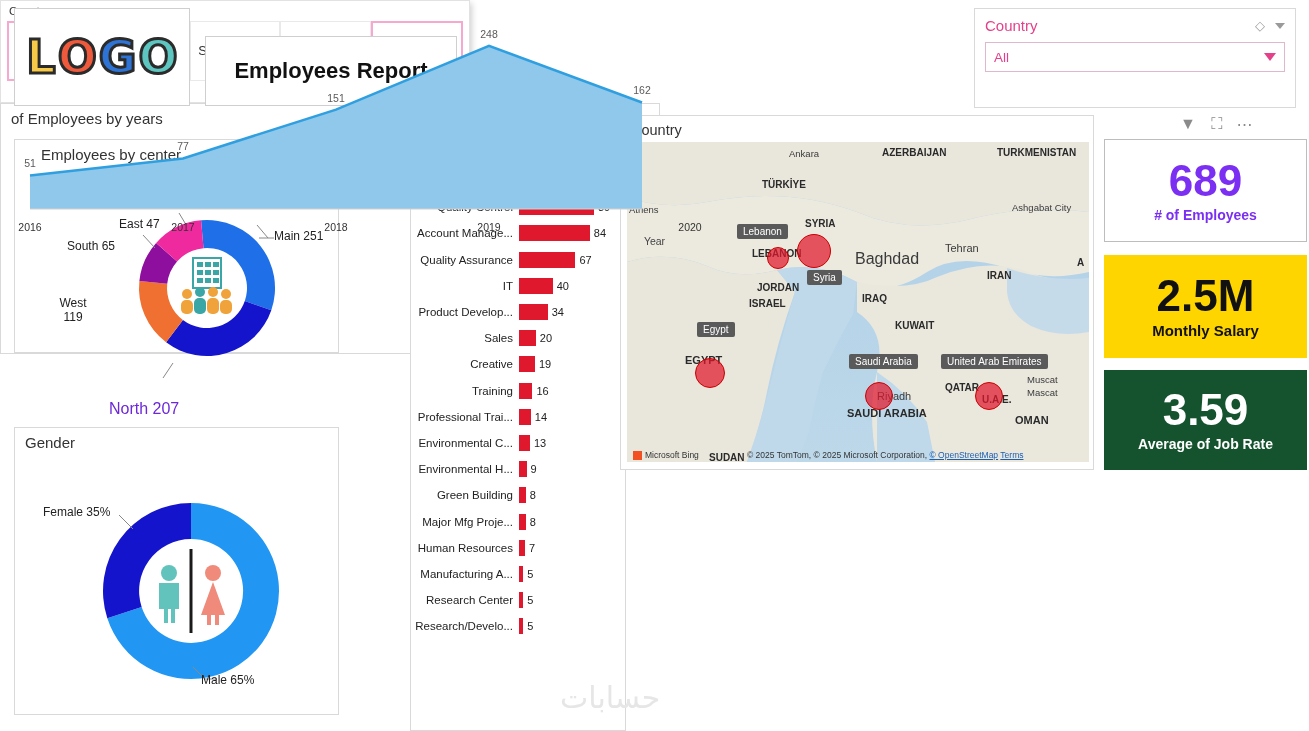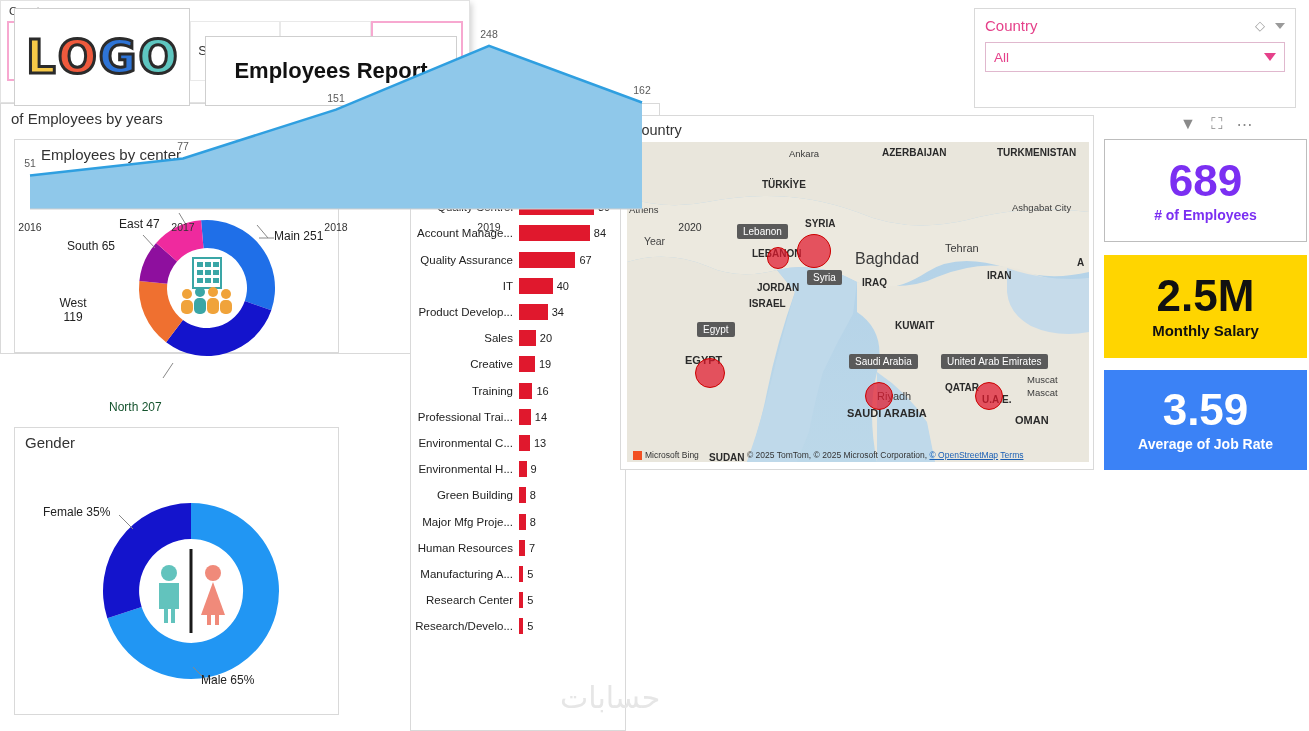--- a/index.html
+++ b/index.html
@@ -115,21 +115,21 @@
   .bing-sq { width:9px; height:9px; background:#f25022; }
 
   
   .kpi { position:absolute; display:flex; flex-direction:column; align-items:center; justify-content:center; overflow:hidden;}
   #kpi-employees { left:1104px; top:139px; width:203px; height:103px; background:#ffffff; border:1px solid #bdbdbd; }
   #kpi-employees .kpi-val { color:#7b2ff2; font-size:44px; font-weight:bold; line-height:1; }
   #kpi-employees .kpi-lbl { color:#7b2ff2; font-size:14px; font-weight:bold; margin-top:4px; }
   #kpi-salary { left:1104px; top:255px; width:203px; height:103px; background:#ffd500; }
   #kpi-salary .kpi-val { color:#111; font-size:44px; font-weight:bold; line-height:1; }
   #kpi-salary .kpi-lbl { color:#111; font-size:15px; font-weight:bold; margin-top:4px; }
-  #kpi-rate { left:1104px; top:370px; width:203px; height:100px; background:#3b82f6; }
+  #kpi-rate { left:1104px; top:370px; width:203px; height:100px; background:#14532d; }
   #kpi-rate .kpi-val { color:#fff; font-size:44px; font-weight:bold; line-height:1; }
   #kpi-rate .kpi-lbl { color:#fff; font-size:14px; font-weight:bold; margin-top:4px; }
 
   
   #years-panel { left: 648px; top: 480px; width: 660px; height: 251px; border:1px solid #d9d9d9; background:#fff;}
   #years-panel .panel-title { font-size: 15px; }
   .area-wrap { position:absolute; left:0; top:24px; width:100%; height:227px; }
   .axis-x-label { position:absolute; bottom:4px; width:100%; text-align:center; font-size:10.5px; color:#444; }
   .tick { position:absolute; bottom:18px; font-size:10.5px; color:#333; transform:translateX(-50%); }
   .pt-val { position:absolute; font-size:10.5px; color:#5a5a5a; transform:translateX(-50%); }
@@ -232,21 +232,21 @@
           </g>
         </g>
 
         <line x1="228" y1="75" x2="243" y2="75" stroke="#888" stroke-width="1"></line>
         <line x1="226" y1="62" x2="237" y2="75" stroke="#888" stroke-width="1"></line>
         <line x1="148" y1="50" x2="154" y2="60" stroke="#888" stroke-width="1"></line>
         <line x1="112" y1="72" x2="124" y2="85" stroke="#888" stroke-width="1"></line>
         <line x1="132" y1="215" x2="142" y2="200" stroke="#888" stroke-width="1"></line>
       </svg>
       <div style="position:absolute;left:243px;top:66px;font-size:12px;color:#222;">Main 251</div>
-      <div style="position:absolute;left:78px;top:237px;font-size:12px;color:#14532d;">North 207</div>
+      <div style="position:absolute;left:78px;top:237px;font-size:16px;color:#6d28d9;">North 207</div>
       <div style="position:absolute;left:18px;top:134px;font-size:12px;color:#222;width:48px;text-align:center;line-height:1.15;">West 119</div>
       <div style="position:absolute;left:36px;top:76px;font-size:12px;color:#222;text-align:right;">South 65</div>
       <div style="position:absolute;left:88px;top:54px;font-size:12px;color:#222;">East 47</div>
     </div>
   </div>
 
   <div class="panel" id="gender-panel">
     <div class="panel-title">Gender</div>
     <div class="donut-wrap">
       <svg width="325" height="260" viewBox="0 0 325 260">
@@ -429,21 +429,21 @@
       <div class="map-label bold" style="left:255px;top:5px;">AZERBAIJAN</div>
       <div class="map-label bold" style="left:370px;top:5px;">TURKMENISTAN</div>
       <div class="map-label bold" style="left:135px;top:37px;">TÜRKİYE</div>
       <div class="map-label" style="left:2px;top:62px;">Athens</div>
       <div class="map-label" style="left:385px;top:60px;">Ashgabat City</div>
       <div class="map-label" style="left:110px;top:80px;">Nic</div>
       <div class="map-label bold" style="left:178px;top:76px;">SYRIA</div>
       <div class="map-label" style="left:228px;top:108px;font-size:16px;">Baghdad</div>
       <div class="map-label" style="left:318px;top:100px;font-size:11px;">Tehran</div>
       <div class="map-label bold" style="left:125px;top:106px;">LEBANON</div>
-      <div class="map-label bold" style="left:235px;top:135px;">IRAQ</div>
+      <div class="map-label bold" style="left:235px;top:151px;">IRAQ</div>
       <div class="map-label bold" style="left:360px;top:128px;">IRAN</div>
       <div class="map-label bold" style="left:450px;top:115px;">A</div>
       <div class="map-label bold" style="left:130px;top:140px;">JORDAN</div>
       <div class="map-label bold" style="left:122px;top:156px;">ISRAEL</div>
       <div class="map-label bold" style="left:268px;top:178px;">KUWAIT</div>
       <div class="map-label bold" style="left:318px;top:240px;">QATAR</div>
       <div class="map-label" style="left:400px;top:232px;">Muscat</div>
       <div class="map-label" style="left:400px;top:245px;">Mascat</div>
       <div class="map-label bold" style="left:58px;top:212px;font-size:11px;">EGYPT</div>
       <div class="map-label" style="left:250px;top:248px;font-size:11px;">Riyadh</div>

